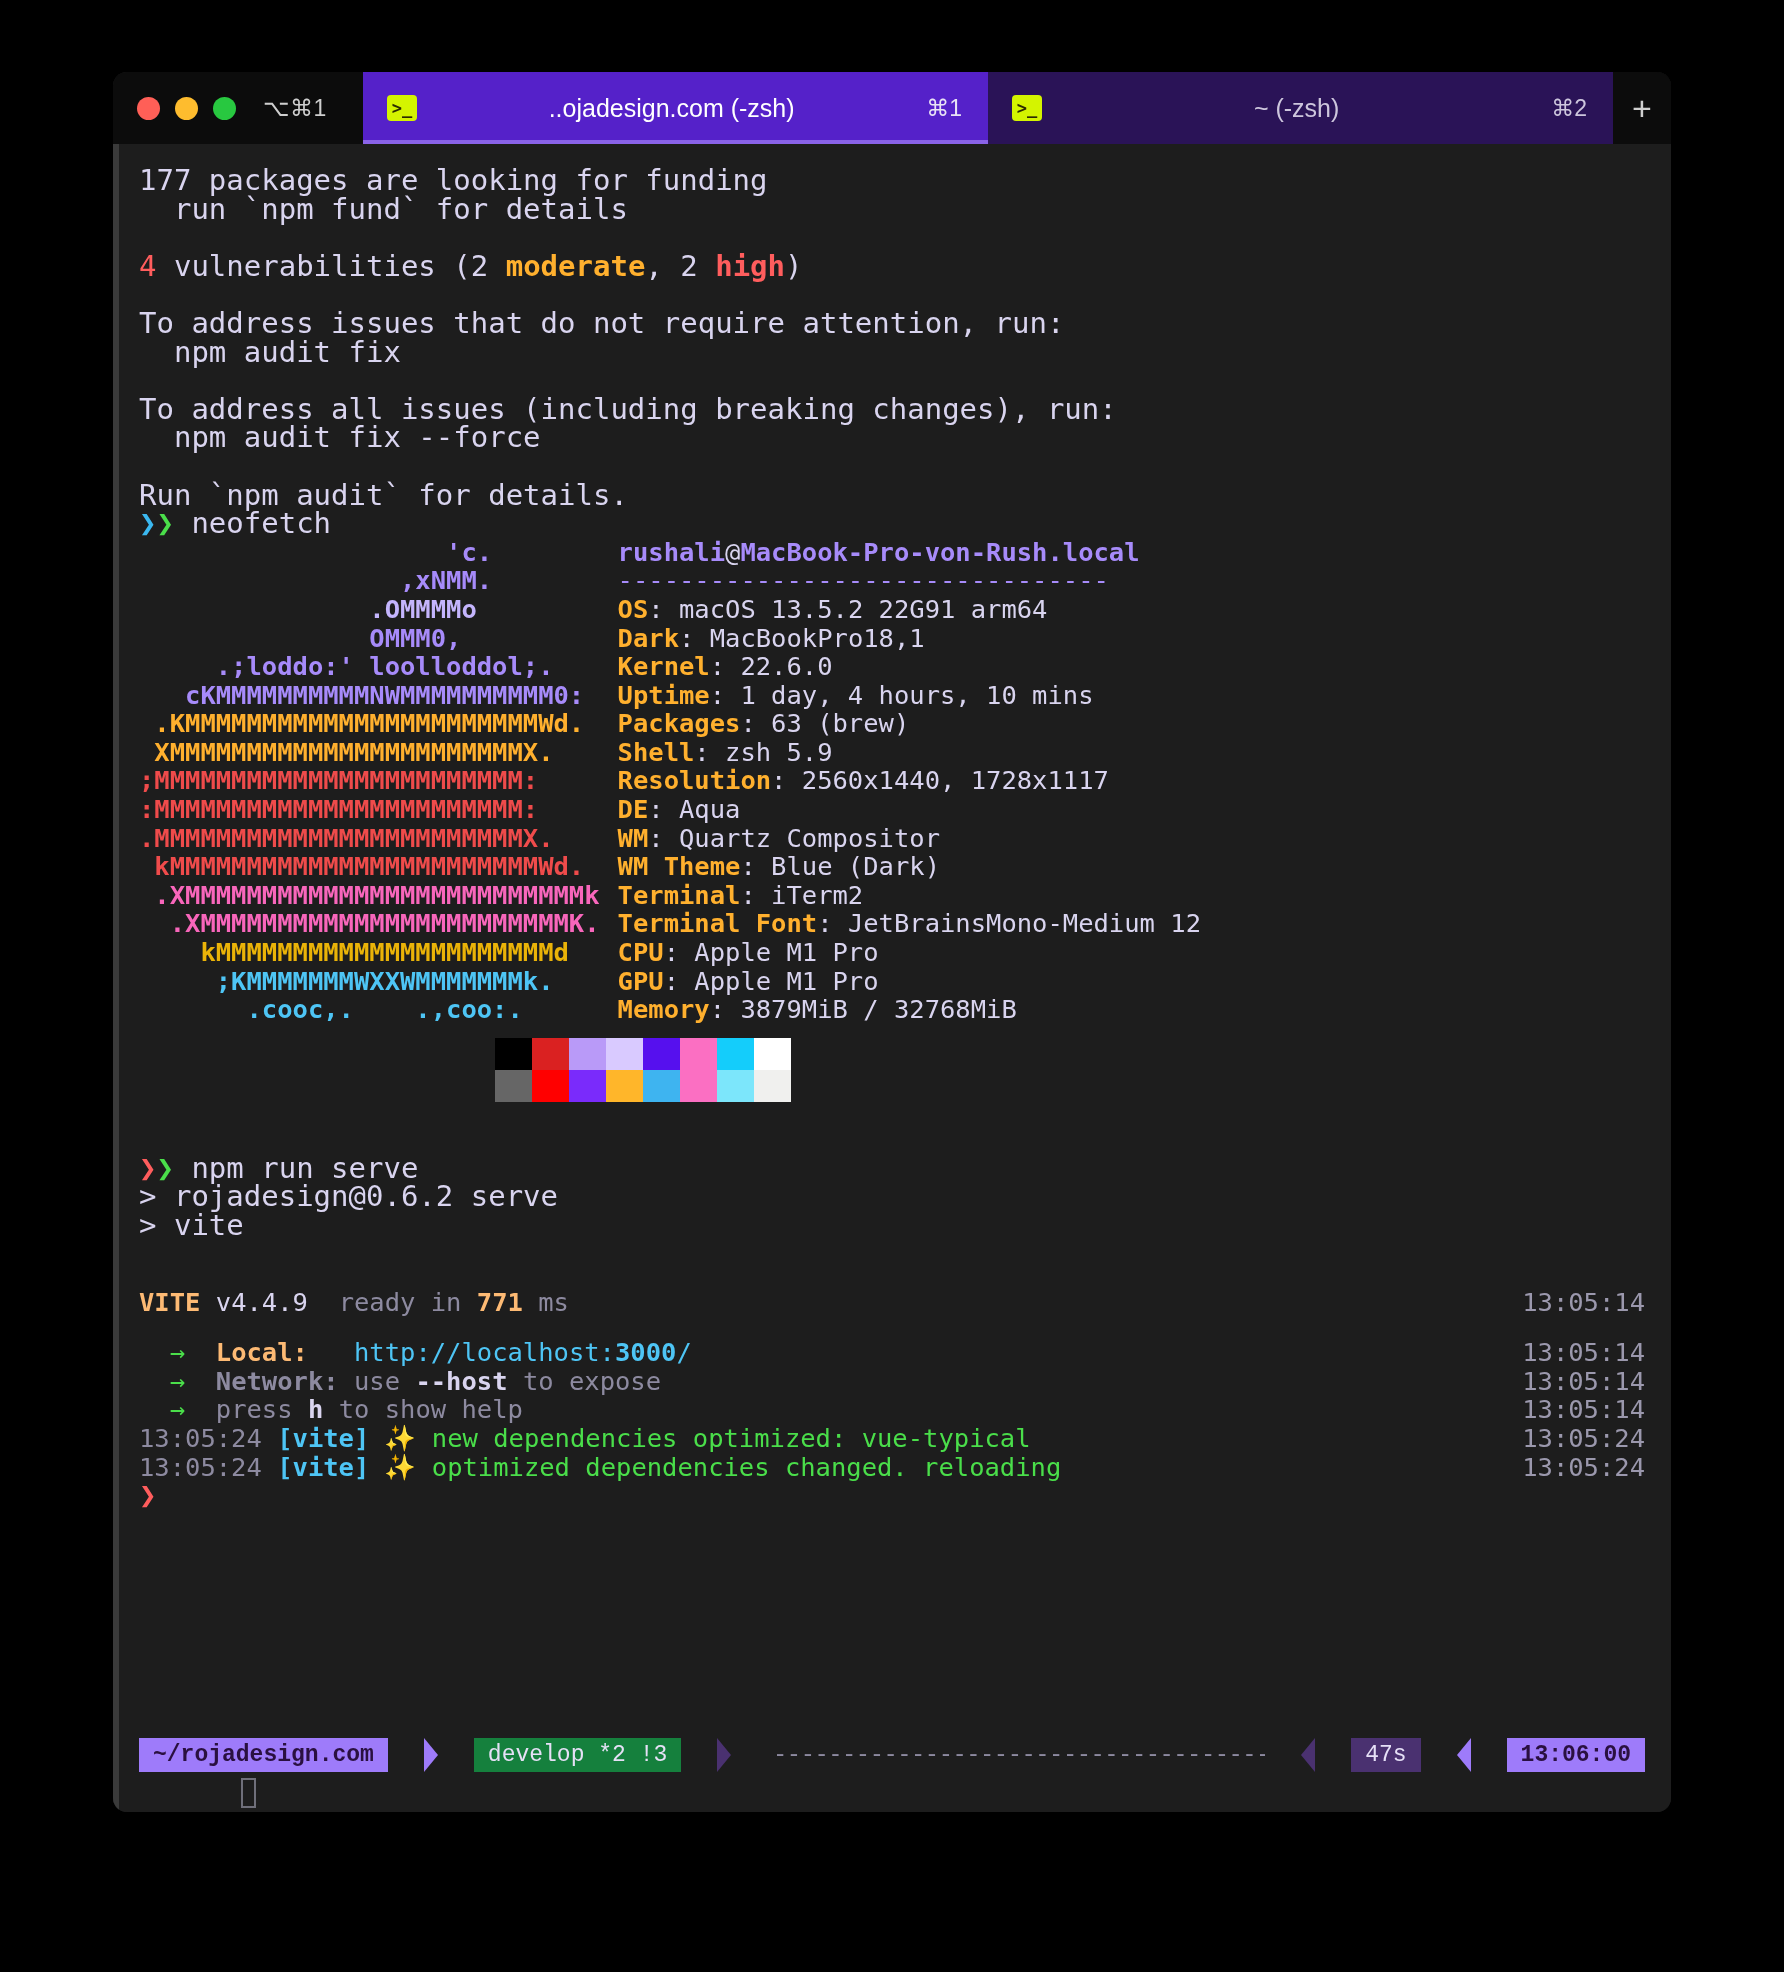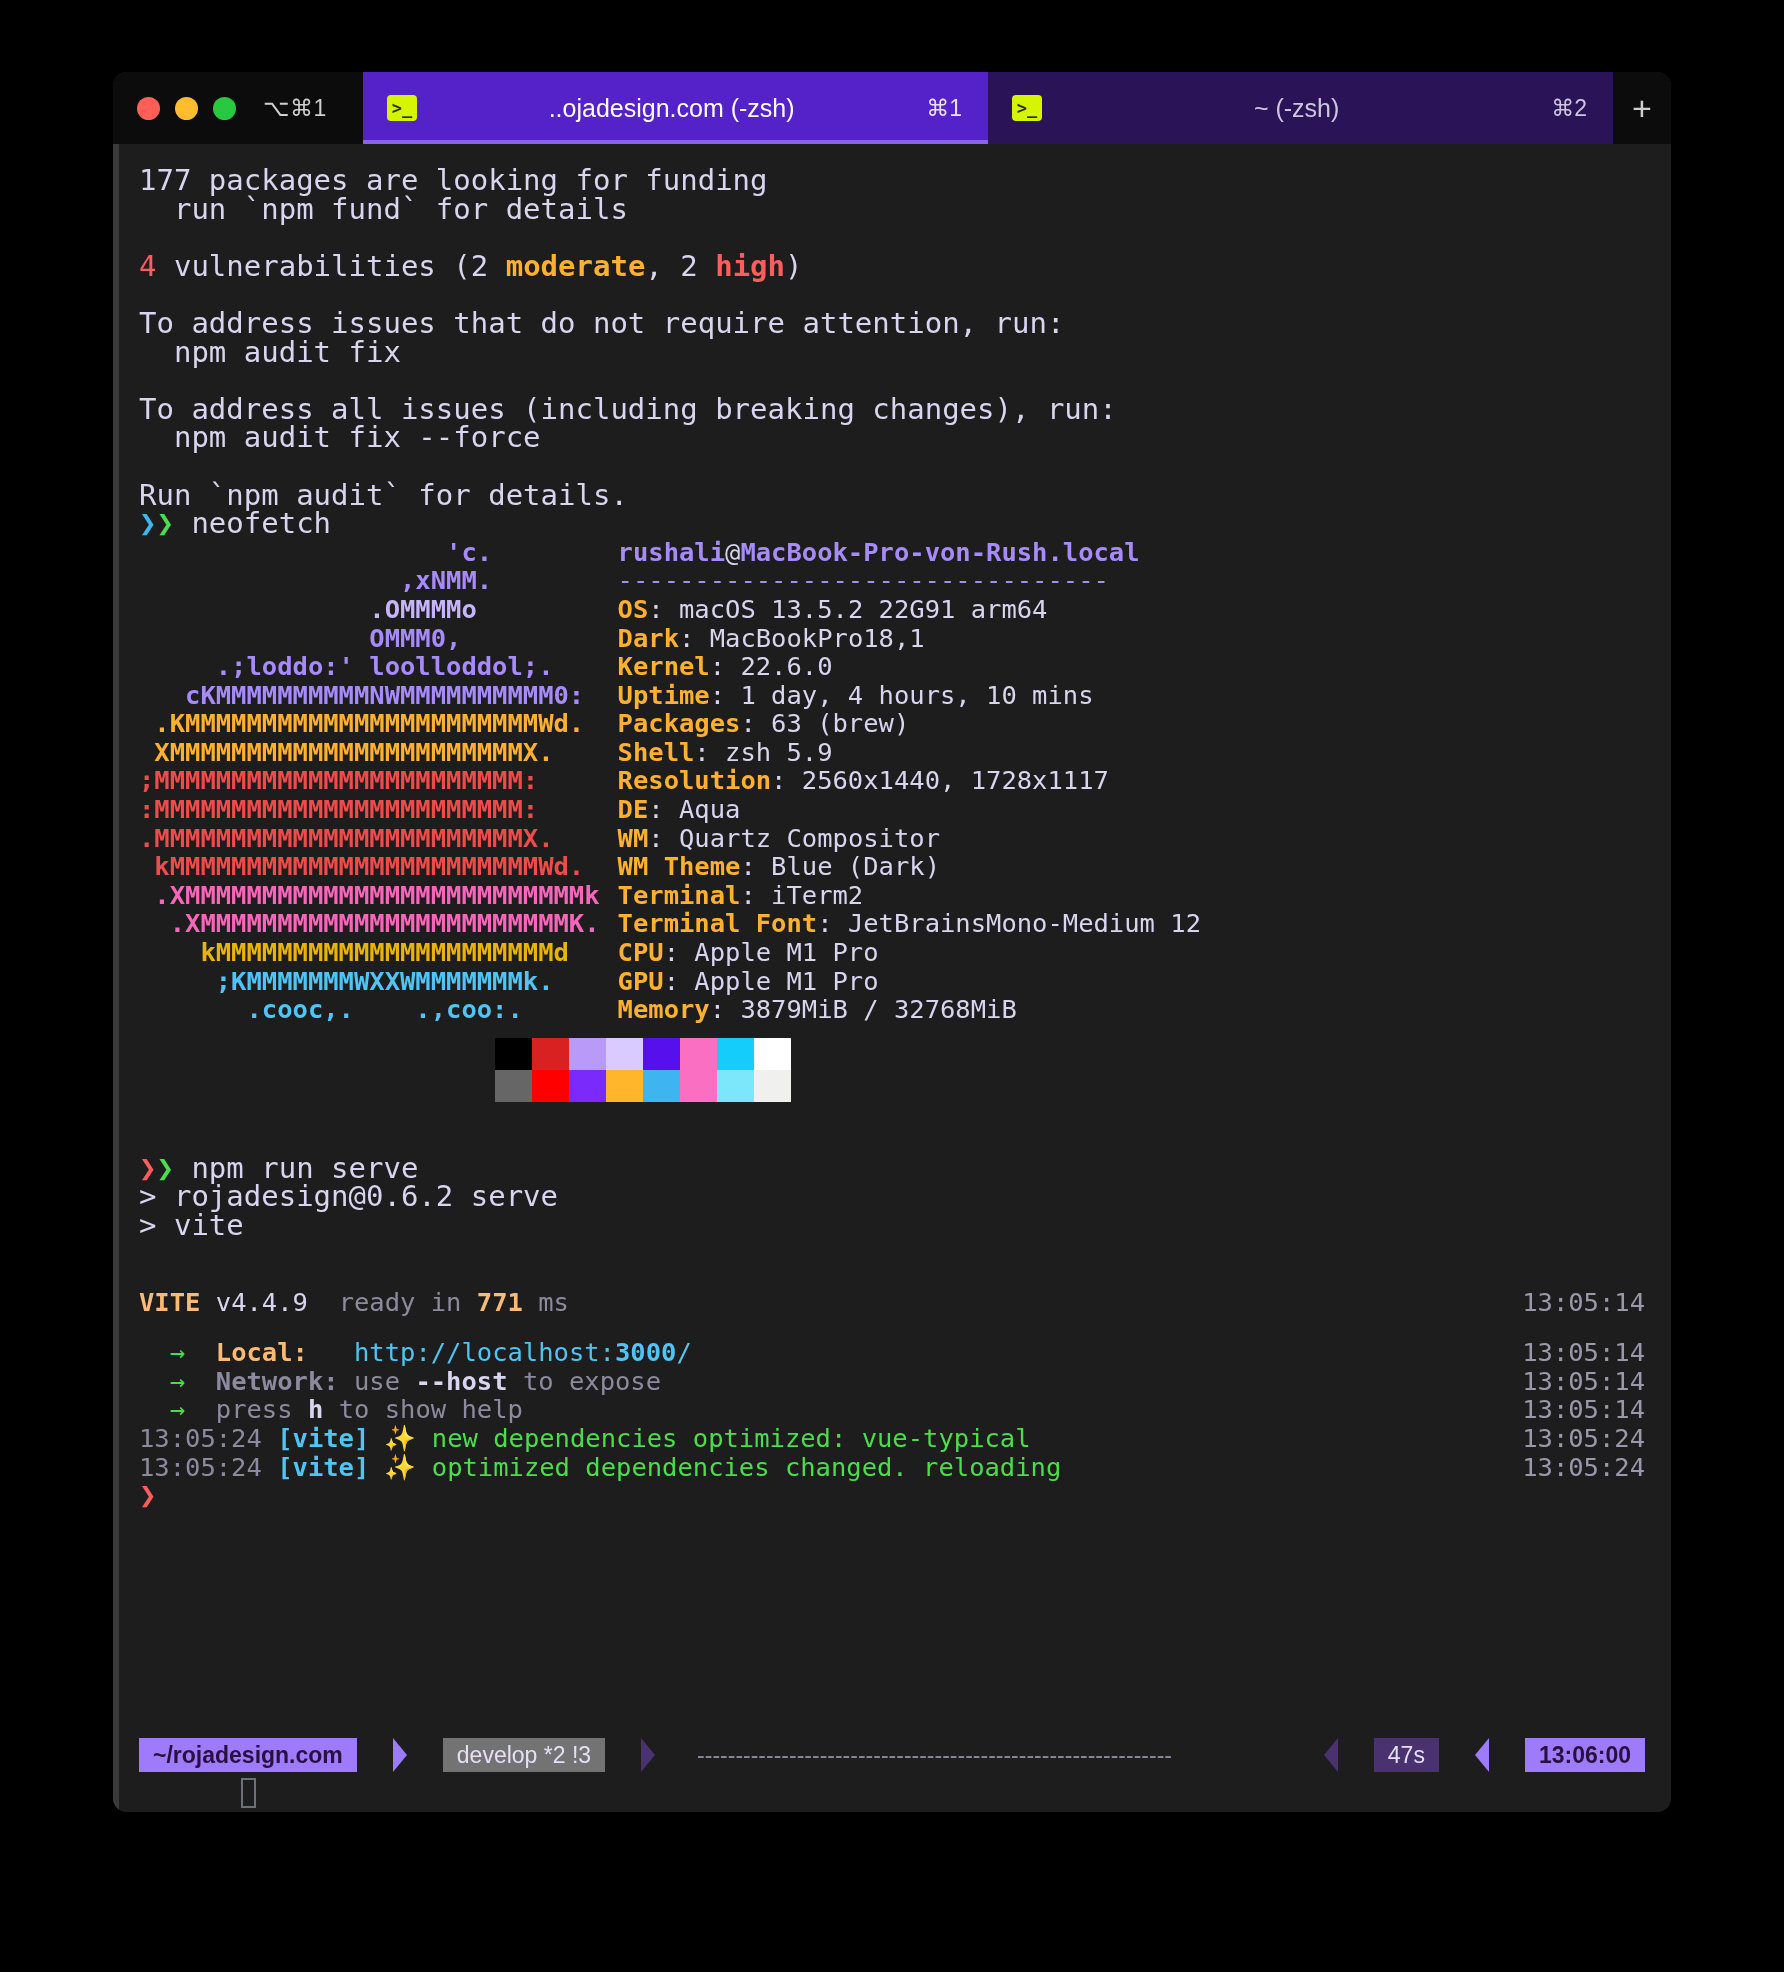--- a/index.html
+++ b/index.html
@@ -64,24 +64,24 @@
   .sw{width:37px;height:32px;}
 
   
   .viterow{display:flex;padding:0 26px;font-size:25.5px;line-height:28.6px;
            font-family:"DejaVu Sans Mono",monospace;color:#d9d4ef;}
   .viterow .left{white-space:pre;flex:1;}
   .viterow .right{white-space:pre;color:#9b98ad;flex:none;}
 
   
   .statusbar{position:absolute;left:26px;right:26px;bottom:40px;display:flex;align-items:center;
-             height:34px;font-family:Liberation Sans, sans-serif;font-size:23px;gap:36px;}
+             height:34px;font-family:Liberation Mono, monospace;font-size:23px;gap:36px;}
   .seg{display:flex;align-items:center;height:34px;padding:0 14px;white-space:nowrap;}
   .seg-path{background:#9e7bfa;color:#2a1040;font-weight:bold;}
-  .seg-branch{background:#737373;color:#e6e0f7;text-align:center;}
+  .seg-branch{background:#15803d;color:#e6e0f7;text-align:center;}
   .arrow{width:0;height:0;border-top:17px solid transparent;border-bottom:17px solid transparent;flex:none;}
   .a1{border-left:14px solid #9e7bfa;}
   .a2{border-left:14px solid #4a3170;}
   .dashes{flex:1;color:#8d8aa0;overflow:hidden;white-space:nowrap;padding:0 6px;font-size:23px;}
   .a3{border-right:14px solid #4a3170;}
   .a4{border-right:14px solid #9e7bfa;}
   .seg-dur{background:#4a3170;color:#e6e0f7;}
   .seg-clock{background:#9e7bfa;color:#2a1040;font-weight:bold;}
 
   .cursor-blk{position:absolute;left:128px;bottom:4px;width:15px;height:30px;

